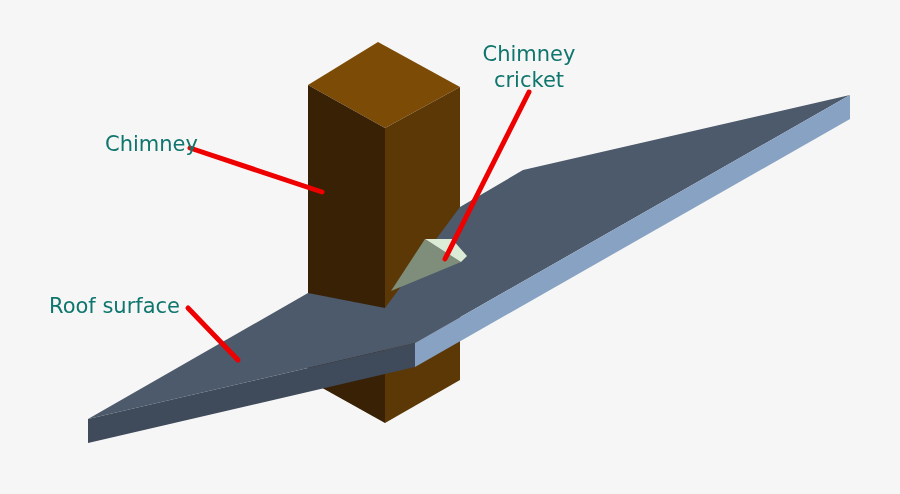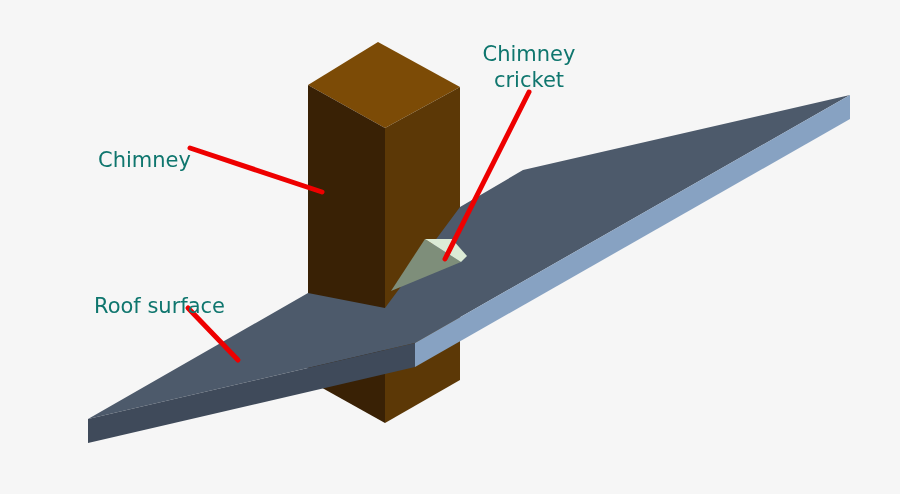--- a/index.html
+++ b/index.html
@@ -25,23 +25,23 @@
     stroke-linecap: round;
     fill: none;
   }
   .label {
     position: absolute;
     font-size: 21px;
     line-height: 26px;
     color: #0f766e;
     white-space: normal;
   }
-  .label-chimney { left: 98px;  top: 131px; margin-top: 16px; }
+  .label-chimney { left: 105px;  top: 131px; }
   .label-cricket { left: 454px; top: 41px; width: 150px; text-align: center; }
-  .label-roof    { left: 49px;  top: 293px; margin-left: 45px; }
+  .label-roof    { left: 49px;  top: 293px; }
 </style>
 </head>
 <body>
 
 <div class="stage">
 
   <svg width="900" height="494" viewBox="0 0 900 494">
 
     <rect x="0" y="0" width="900" height="494" fill="#f6f6f6"></rect>
 

